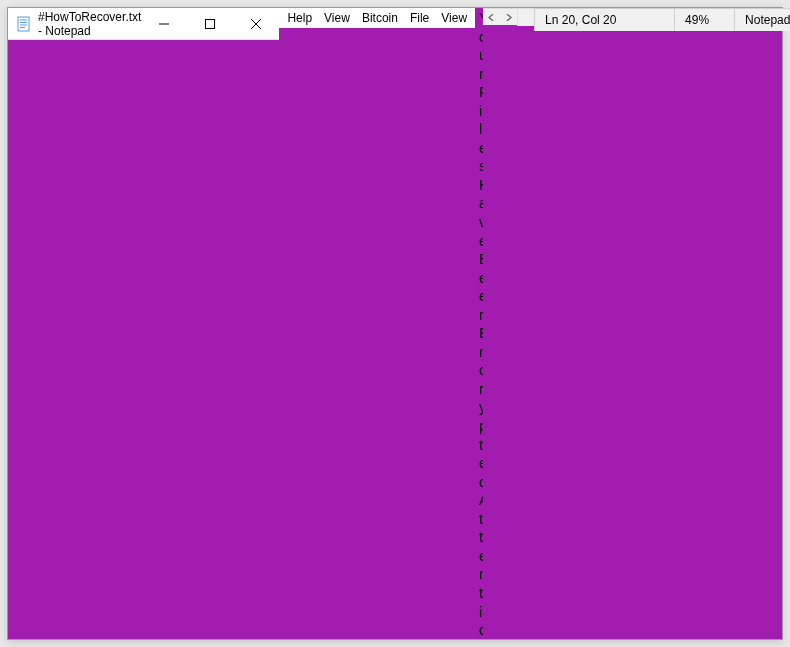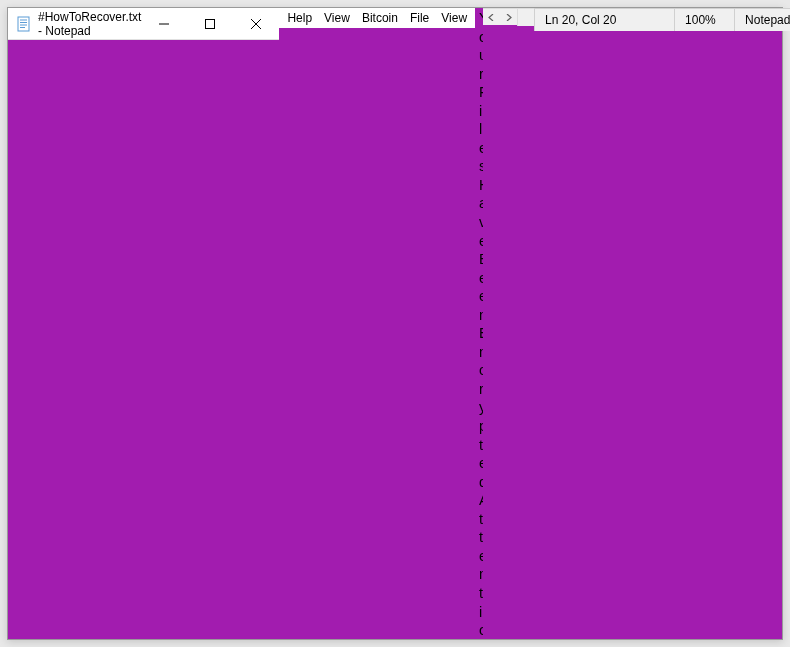--- a/index.html
+++ b/index.html
@@ -229,18 +229,18 @@
             <polyline points="2,0 6,3.5 2,7" fill="none" stroke="#606060" stroke-width="1.2"></polyline>
           </svg>
       </div>
     </div>
     <div class="vscroll-corner"></div>
   </div>
 
   <div class="status-bar">
     <div class="status-spacer"></div>
     <div class="status-cell pos">Ln 20, Col 20</div>
-    <div class="status-cell zoom">100%</div>
+    <div class="status-cell zoom">49%</div>
     <div class="status-cell eol">Notepad (CRLF)</div>
     <div class="status-cell enc">UTF-9</div>
   </div>
 
 </div>
 
 </body></html>

